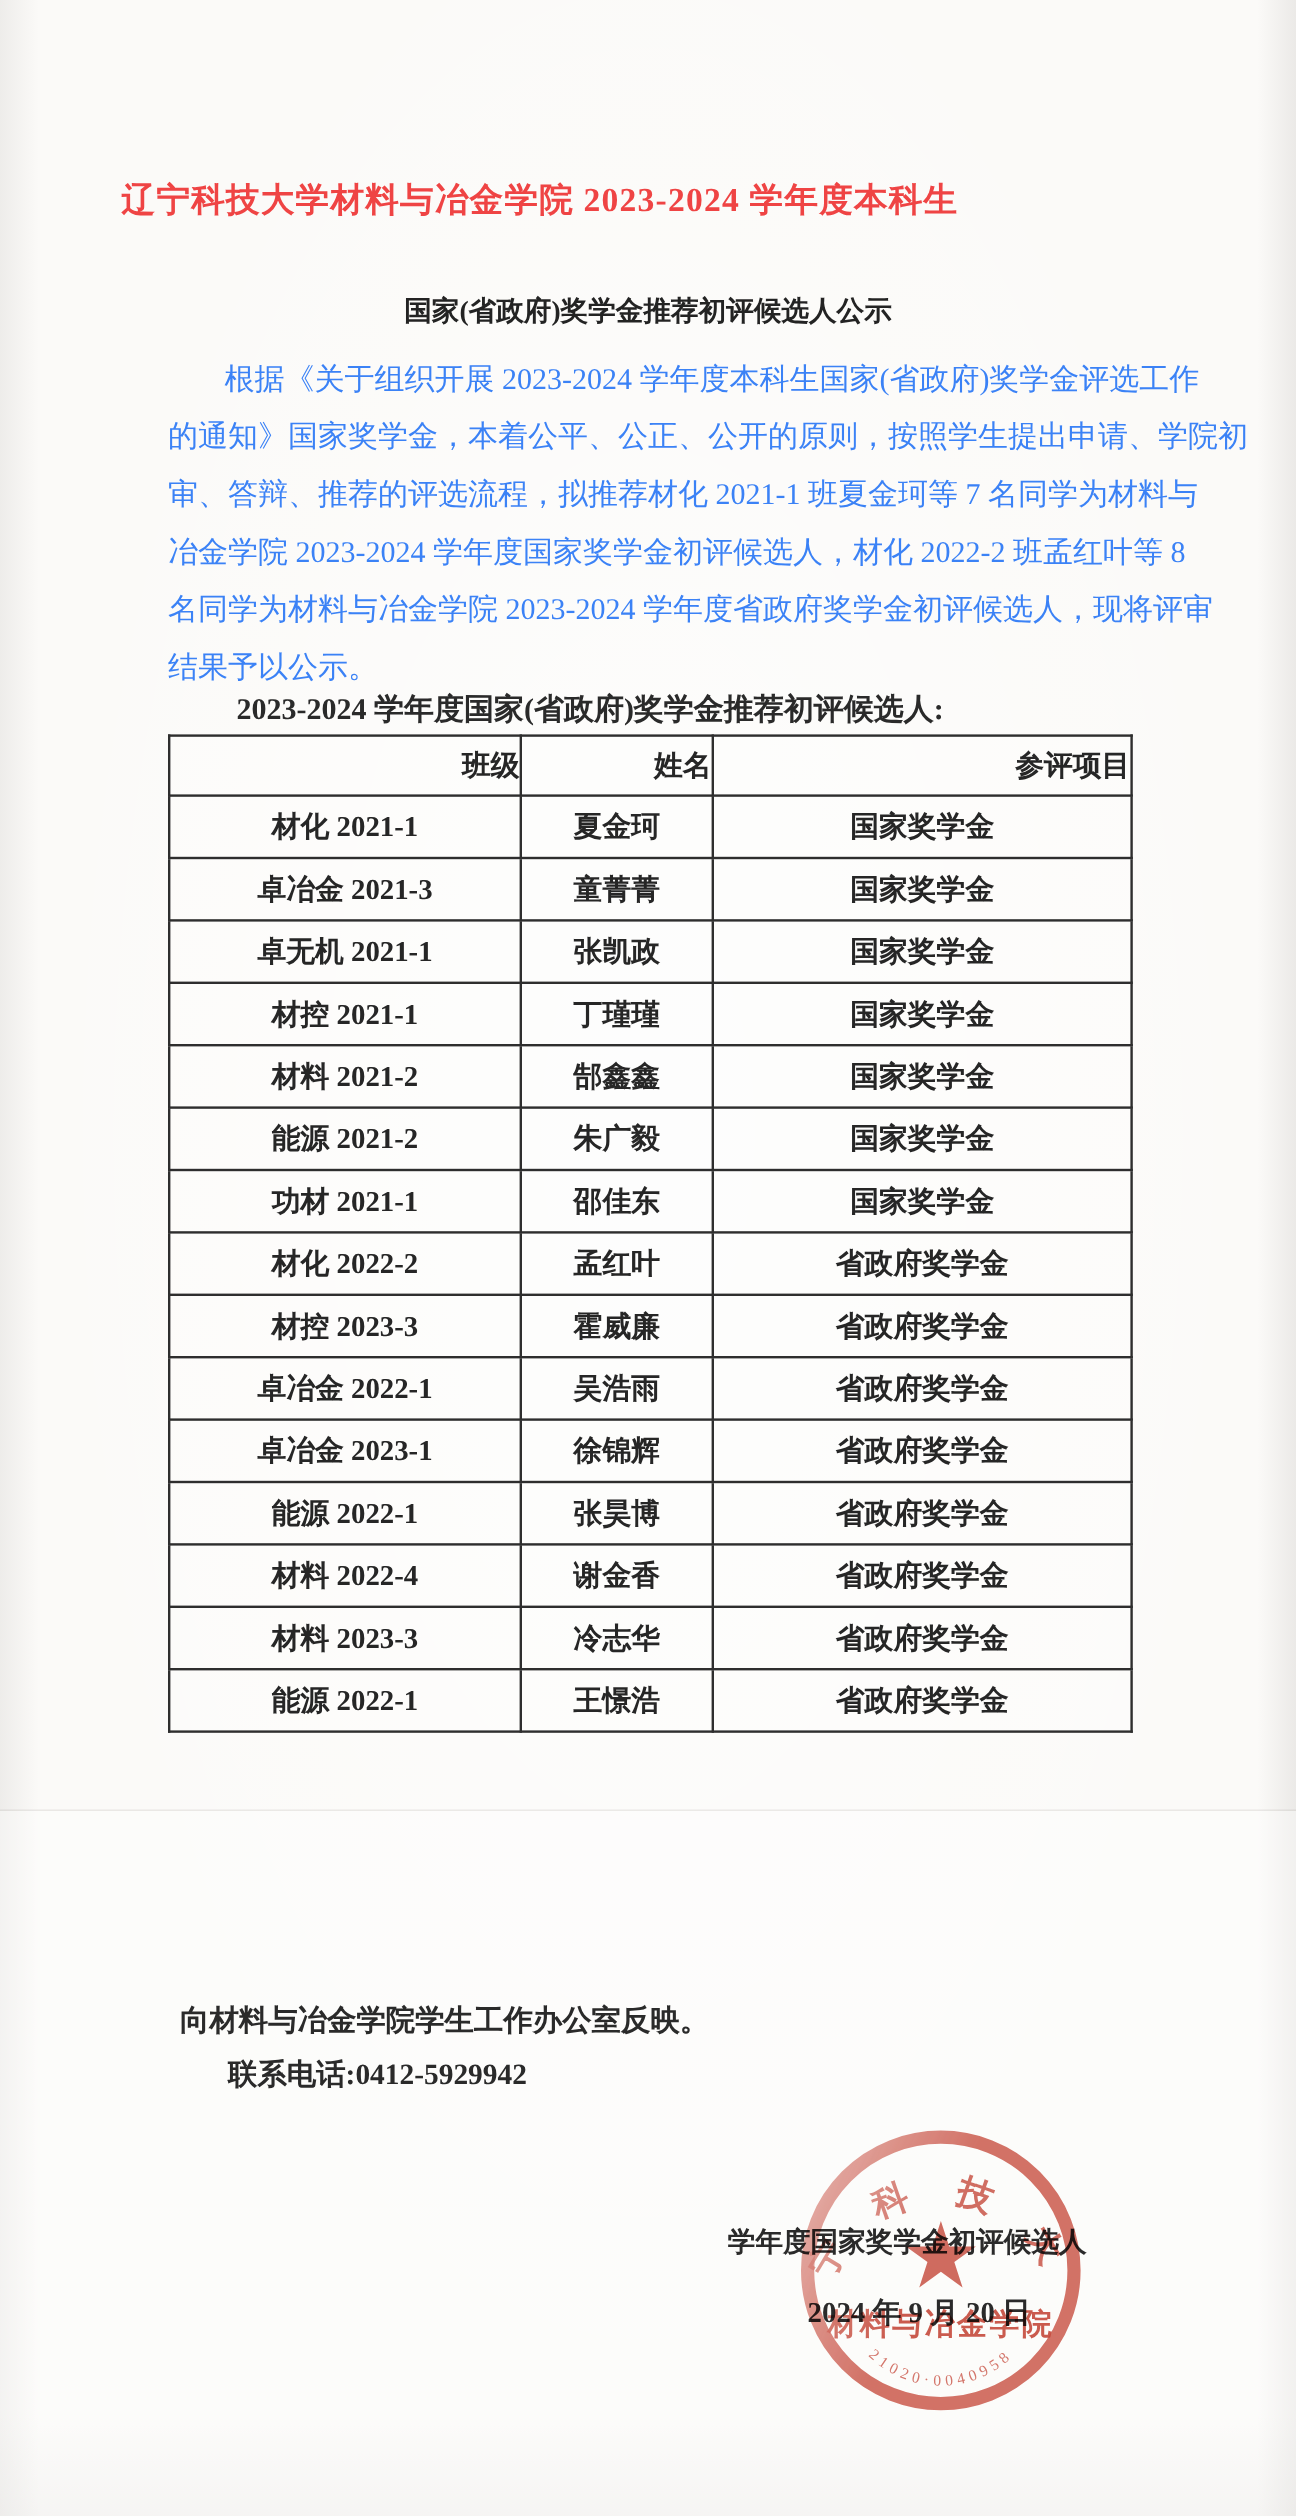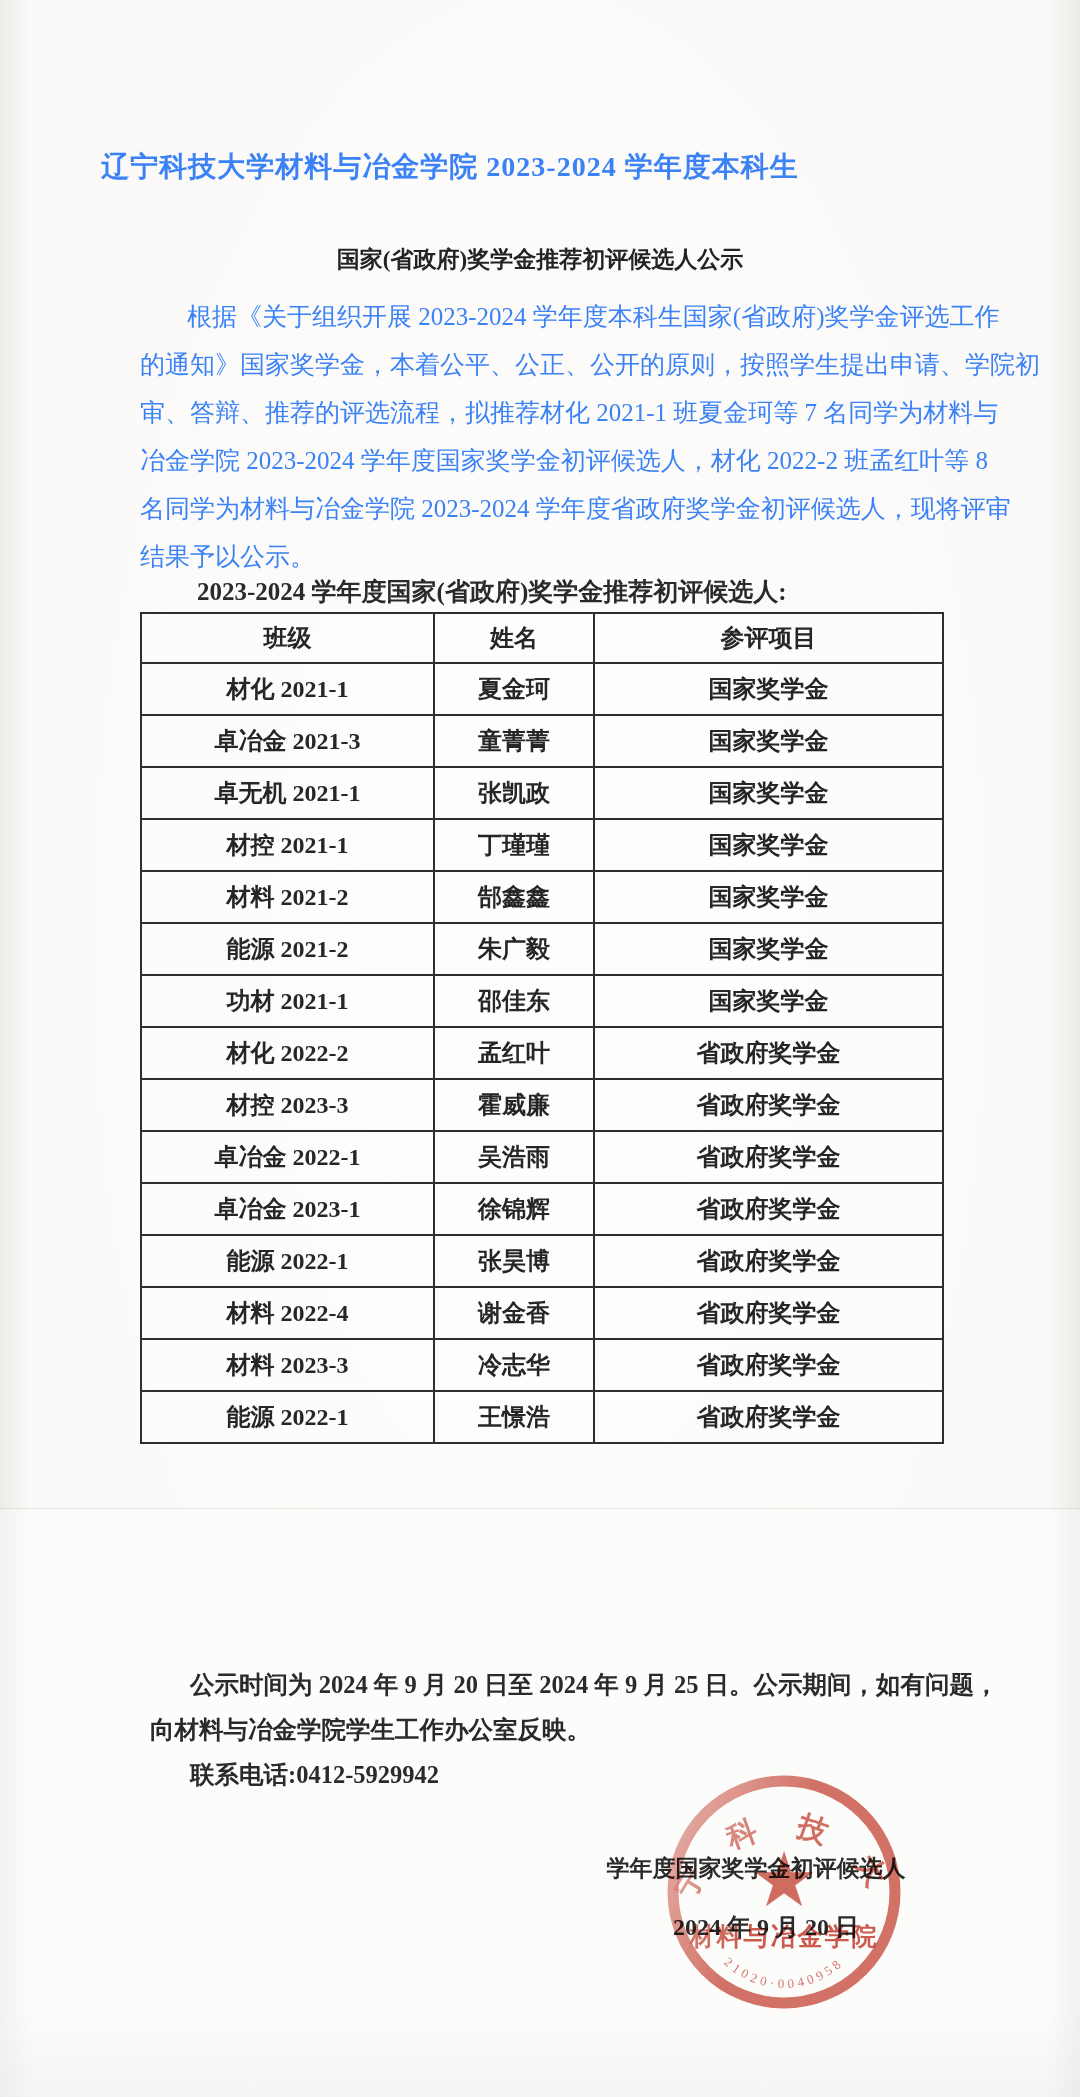--- a/index.html
+++ b/index.html
@@ -14,21 +14,21 @@
     background:
       linear-gradient(90deg, rgba(120,115,110,0.10), rgba(0,0,0,0) 3%, rgba(0,0,0,0) 97%, rgba(120,115,110,0.12)),
       linear-gradient(0deg, rgba(120,115,110,0.08), rgba(0,0,0,0) 4%),
       radial-gradient(ellipse at 50% 45%, rgba(255,255,255,0.6), rgba(0,0,0,0) 70%);
   }
   .seam{position:absolute;left:0;top:1508px;width:1080px;height:1px;background:rgba(90,85,80,0.14);}
   .below-seam{position:absolute;left:0;top:1509px;width:1080px;height:588px;background:rgba(255,255,255,0.35);}
 
   .doc-title{
     position:absolute;top:148px;left:0;width:900px;text-align:center;
-    font-size:28px;font-weight:700;letter-spacing:1px;color:#3b82f6;
+    font-size:28px;font-weight:700;letter-spacing:1px;color:#ef4444;
   }
   .doc-subtitle{
     position:absolute;top:244px;left:0;width:1080px;text-align:center;
     font-size:23px;font-weight:700;color:#232323;
   }
   .intro{
     position:absolute;top:293px;left:140px;width:800px;
     font-size:25px;font-weight:400;line-height:48px;color:#3b82f6;
   }
   .intro .ln{white-space:nowrap;}
@@ -42,21 +42,21 @@
     border-collapse:collapse;table-layout:fixed;
     font-size:24px;font-weight:700;color:#262626;
   }
   table.roster col.c1{width:293px;}
   table.roster col.c2{width:160px;}
   table.roster col.c3{width:349px;}
   table.roster th, table.roster td{
     border:2px solid #2e2e2e;text-align:center;vertical-align:middle;
     padding:0;background:rgba(255,255,255,0.25);
   }
-  table.roster th{height:48px;font-weight:700;}
+  table.roster th{height:48px;font-weight:700;text-align:right;}
   table.roster td{height:50px;margin-left:25px;}
 
   .notice{
     position:absolute;top:1662px;left:150px;width:850px;
     font-size:24.5px;font-weight:600;line-height:45px;color:#2a2a2a;
   }
   .notice .ln{white-space:nowrap;}
   .notice .ln.indent{text-indent:40px;}
 
   .sign-block{
@@ -179,21 +179,20 @@
       </tr>
       <tr>
         <td>能源 2022-1</td>
         <td>王憬浩</td>
         <td>省政府奖学金</td>
       </tr>
     </tbody>
 </table>
 
 <div class="notice">
-  <div class="ln indent">公示时间为 2024 年 9 月 20 日至 2024 年 9 月 25 日。公示期间，如有问题，</div>
   <div class="ln">向材料与冶金学院学生工作办公室反映。</div>
   <div class="ln indent">联系电话:0412-5929942</div>
 </div>
 
 <div class="sign-block">
   <div>学年度国家奖学金初评候选人</div>
   <div class="date-line">2024 年 9 月 20 日</div>
 </div>
 
 <svg class="stamp" viewBox="0 0 248 244" xmlns="http://www.w3.org/2000/svg">

